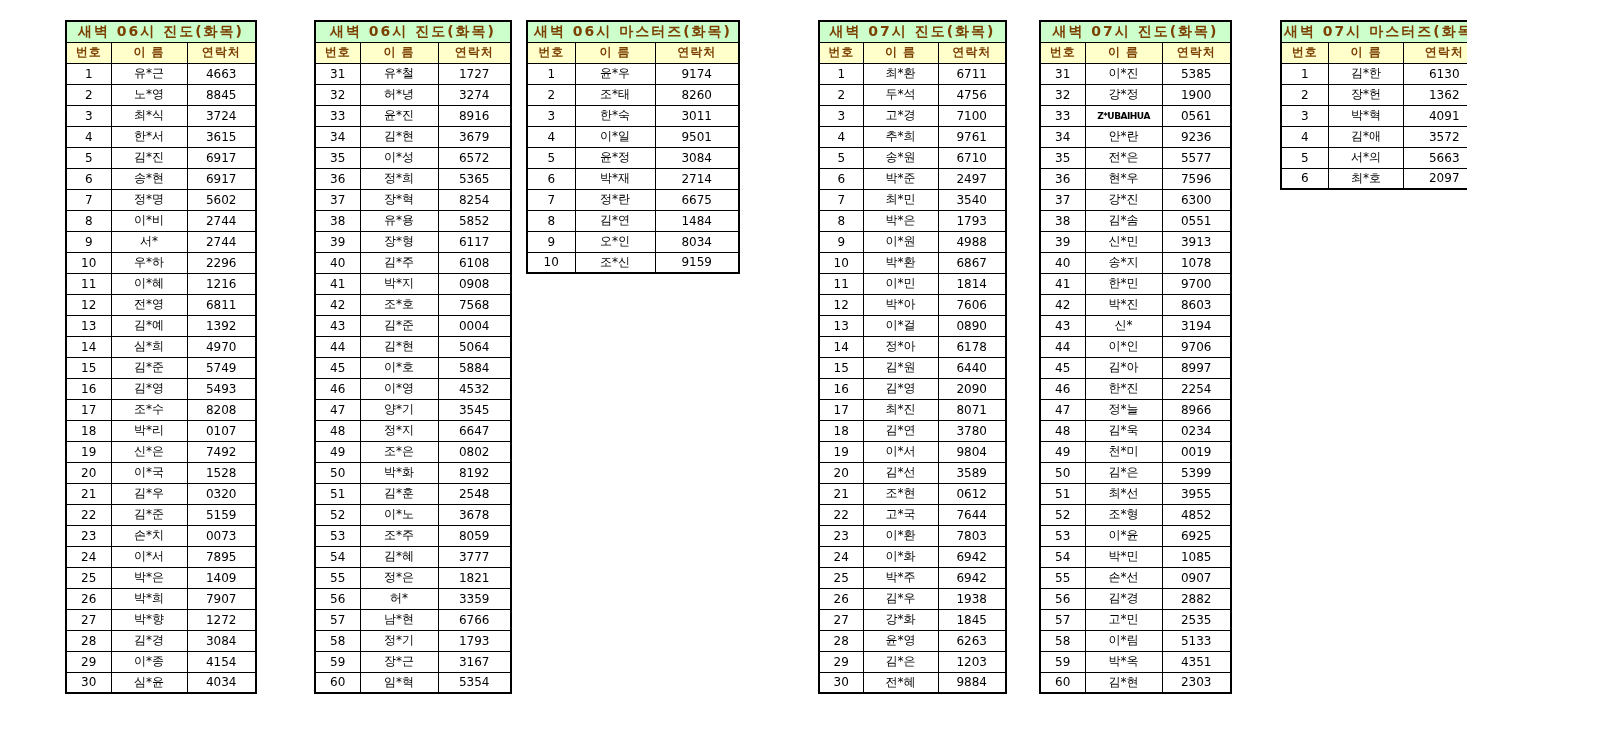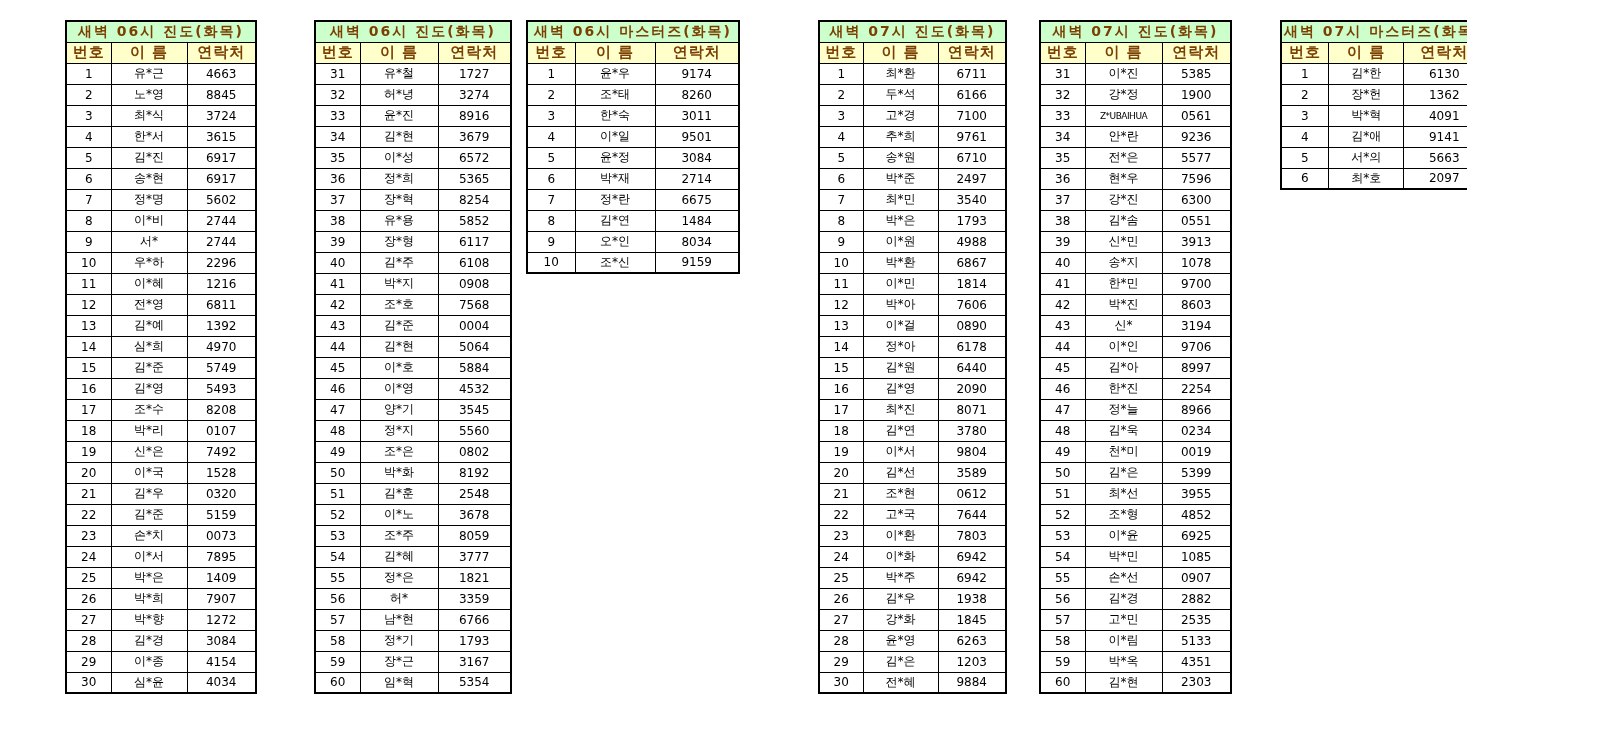--- a/index.html
+++ b/index.html
@@ -45,30 +45,31 @@
     color: var(--heading-text);
     font-weight: bold;
     font-size: 14px;
     letter-spacing: 2px;
     height: 22px;
   }
   th.col-header {
     background: var(--header-bg);
     color: var(--heading-text);
     font-weight: bold;
-    font-size: 15px;
+    font-size: 12px;
     letter-spacing: 1px;
   }
   td.cell-no, td.cell-name, td.cell-contact {
     color: var(--body-text);
     font-size: 12px;
   }
   td.cell-name.long {
     font-size: 9px;
     letter-spacing: -0.5px;
+    font-weight: bold;
   }
 </style>
 </head>
 <body>
 
 <div class="sheet">
     <table class="roster" style="left: 65px;">
       <colgroup>
         <col style="width: 45px;">
         <col style="width: 76px;">
@@ -335,21 +336,21 @@
           <td class="cell-contact">4532</td>
         </tr>
         <tr>
           <td class="cell-no">47</td>
           <td class="cell-name">양*기</td>
           <td class="cell-contact">3545</td>
         </tr>
         <tr>
           <td class="cell-no">48</td>
           <td class="cell-name">정*지</td>
-          <td class="cell-contact">5560</td>
+          <td class="cell-contact">6647</td>
         </tr>
         <tr>
           <td class="cell-no">49</td>
           <td class="cell-name">조*은</td>
           <td class="cell-contact">0802</td>
         </tr>
         <tr>
           <td class="cell-no">50</td>
           <td class="cell-name">박*화</td>
           <td class="cell-contact">8192</td>
@@ -493,21 +494,21 @@
       </thead>
       <tbody>
         <tr>
           <td class="cell-no">1</td>
           <td class="cell-name">최*환</td>
           <td class="cell-contact">6711</td>
         </tr>
         <tr>
           <td class="cell-no">2</td>
           <td class="cell-name">두*석</td>
-          <td class="cell-contact">6166</td>
+          <td class="cell-contact">4756</td>
         </tr>
         <tr>
           <td class="cell-no">3</td>
           <td class="cell-name">고*경</td>
           <td class="cell-contact">7100</td>
         </tr>
         <tr>
           <td class="cell-no">4</td>
           <td class="cell-name">추*희</td>
           <td class="cell-contact">9761</td>
@@ -841,21 +842,21 @@
           <td class="cell-contact">1362</td>
         </tr>
         <tr>
           <td class="cell-no">3</td>
           <td class="cell-name">박*혁</td>
           <td class="cell-contact">4091</td>
         </tr>
         <tr>
           <td class="cell-no">4</td>
           <td class="cell-name">김*애</td>
-          <td class="cell-contact">9141</td>
+          <td class="cell-contact">3572</td>
         </tr>
         <tr>
           <td class="cell-no">5</td>
           <td class="cell-name">서*의</td>
           <td class="cell-contact">5663</td>
         </tr>
         <tr>
           <td class="cell-no">6</td>
           <td class="cell-name">최*호</td>
           <td class="cell-contact">2097</td>

